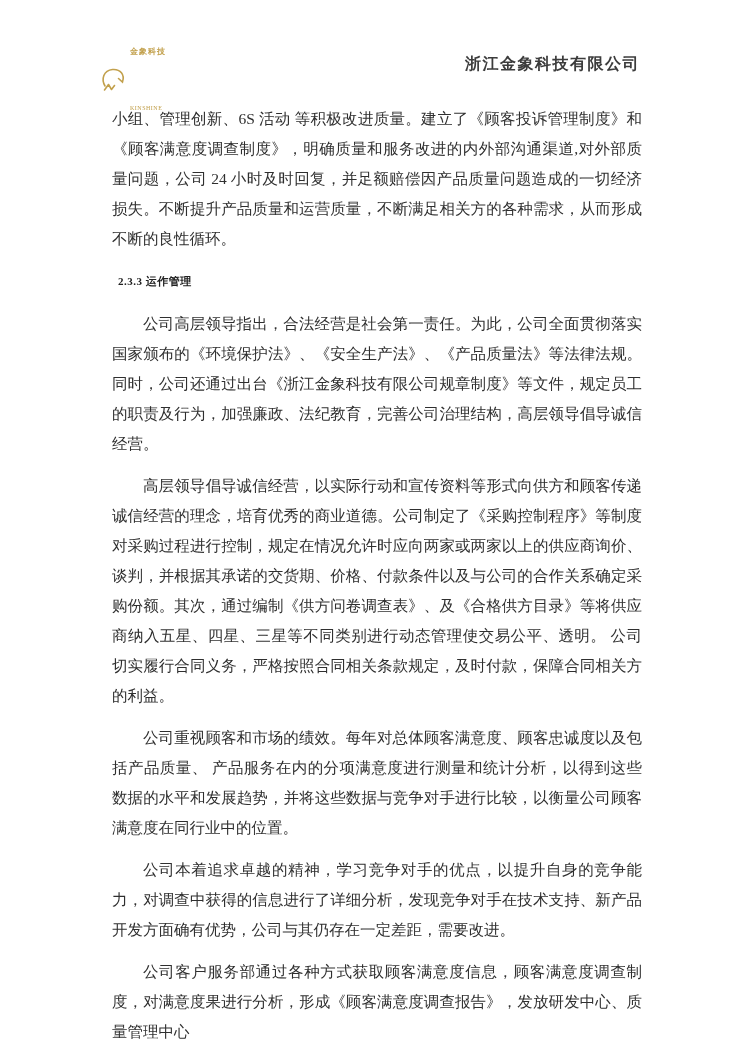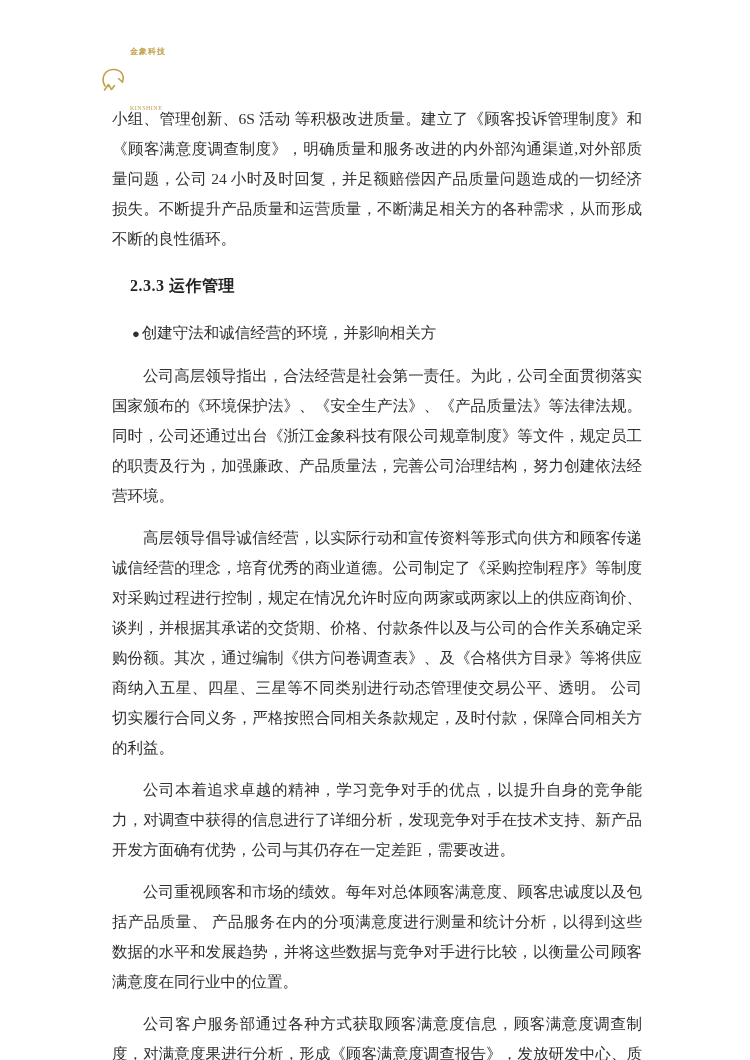--- a/index.html
+++ b/index.html
@@ -69,22 +69,22 @@
     line-height: 30px;
     text-align: justify;
     color: #2f2f2f;
   }
   .para {
     margin: 12px;
     text-indent: 2em;
   }
   .para.no-indent { text-indent: 0; }
   .heading {
-    margin: 16px;
-    font-size: 16px;
+    margin: 4px;
+    font-size: 11px;
     font-weight: bold;
     color: #222222;
     padding-left: 14px;
     line-height: 31px;
     letter-spacing: 0.5px;
   }
   .bullet {
     margin: 0;
     padding-left: 32px;
     line-height: 31px;
@@ -107,36 +107,36 @@
         <svg width="27" height="30" viewBox="0 0 27 30" fill="none">
           <path d="M5 21 C1 14 3.5 5.5 12.5 4.5 C20.5 3.8 25 10 22.5 17 L18.5 13.5" stroke="#c2a04c" stroke-width="1.6" stroke-linecap="round" fill="none"></path>
           <path d="M4.5 25 L8.5 19.5 L11.5 24.5 L14.5 20.5" stroke="#c2a04c" stroke-width="1.6" stroke-linecap="round" stroke-linejoin="round" fill="none"></path>
         </svg>
       </span>
       <div class="logo-text">
         <span class="logo-cn">金象科技</span>
         <span class="logo-en">KINSHINE</span>
       </div>
     </div>
+    <div class="company-name">浙江金象科技有限公司</div>
   </div>
 
   <div class="body">
 
     <p class="para no-indent">小组、管理创新、6S 活动 等积极改进质量。建立了《顾客投诉管理制度》和《顾客满意度调查制度》，明确质量和服务改进的内外部沟通渠道,对外部质量问题，公司 24 小时及时回复，并足额赔偿因产品质量问题造成的一切经济损失。不断提升产品质量和运营质量，不断满足相关方的各种需求，从而形成不断的良性循环。</p>
 
     <h3 class="heading">2.3.3 运作管理</h3>
 
-    <p class="bullet"><span class="bullet-dot">●</span><span>创建守法和诚信经营的环境，并影响相关方</span></p>
 
-    <p class="para">公司高层领导指出，合法经营是社会第一责任。为此，公司全面贯彻落实国家颁布的《环境保护法》、《安全生产法》、《产品质量法》等法律法规。同时，公司还通过出台《浙江金象科技有限公司规章制度》等文件，规定员工的职责及行为，加强廉政、产品质量法，完善公司治理结构，努力创建依法经营环境。</p>
+    <p class="para">公司高层领导指出，合法经营是社会第一责任。为此，公司全面贯彻落实国家颁布的《环境保护法》、《安全生产法》、《产品质量法》等法律法规。同时，公司还通过出台《浙江金象科技有限公司规章制度》等文件，规定员工的职责及行为，加强廉政、法纪教育，完善公司治理结构，高层领导倡导诚信经营。</p>
 
 
     <p class="para">高层领导倡导诚信经营，以实际行动和宣传资料等形式向供方和顾客传递诚信经营的理念，培育优秀的商业道德。公司制定了《采购控制程序》等制度对采购过程进行控制，规定在情况允许时应向两家或两家以上的供应商询价、谈判，并根据其承诺的交货期、价格、付款条件以及与公司的合作关系确定采购份额。其次，通过编制《供方问卷调查表》、及《合格供方目录》等将供应商纳入五星、四星、三星等不同类别进行动态管理使交易公平、透明。 公司切实履行合同义务，严格按照合同相关条款规定，及时付款，保障合同相关方的利益。</p>
 
 
+    <p class="para">公司重视顾客和市场的绩效。每年对总体顾客满意度、顾客忠诚度以及包括产品质量、 产品服务在内的分项满意度进行测量和统计分析，以得到这些数据的水平和发展趋势，并将这些数据与竞争对手进行比较，以衡量公司顾客满意度在同行业中的位置。</p>
+
     <p class="para">公司本着追求卓越的精神，学习竞争对手的优点，以提升自身的竞争能力，对调查中获得的信息进行了详细分析，发现竞争对手在技术支持、新产品开发方面确有优势，公司与其仍存在一定差距，需要改进。</p>
-
-    <p class="para">公司重视顾客和市场的绩效。每年对总体顾客满意度、顾客忠诚度以及包括产品质量、 产品服务在内的分项满意度进行测量和统计分析，以得到这些数据的水平和发展趋势，并将这些数据与竞争对手进行比较，以衡量公司顾客满意度在同行业中的位置。</p>
 
     <p class="para">公司客户服务部通过各种方式获取顾客满意度信息，顾客满意度调查制度，对满意度果进行分析，形成《顾客满意度调查报告》，发放研发中心、质量管理中心</p>
 
   </div>
 </div>
 
 </body></html>

